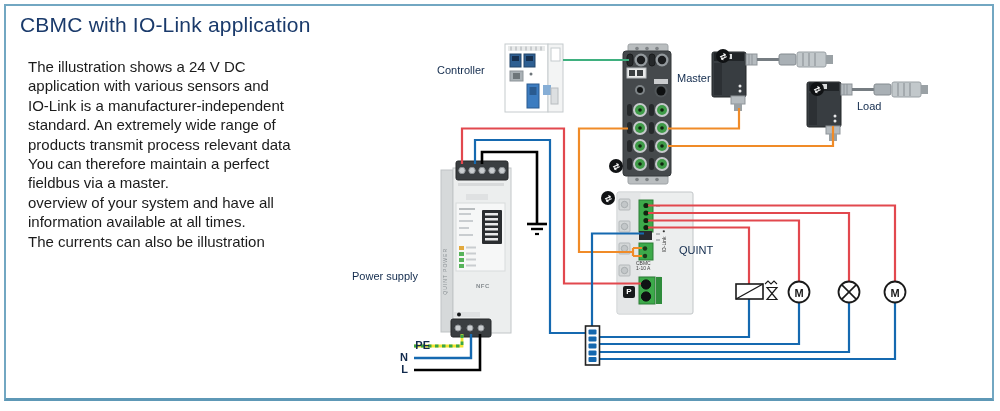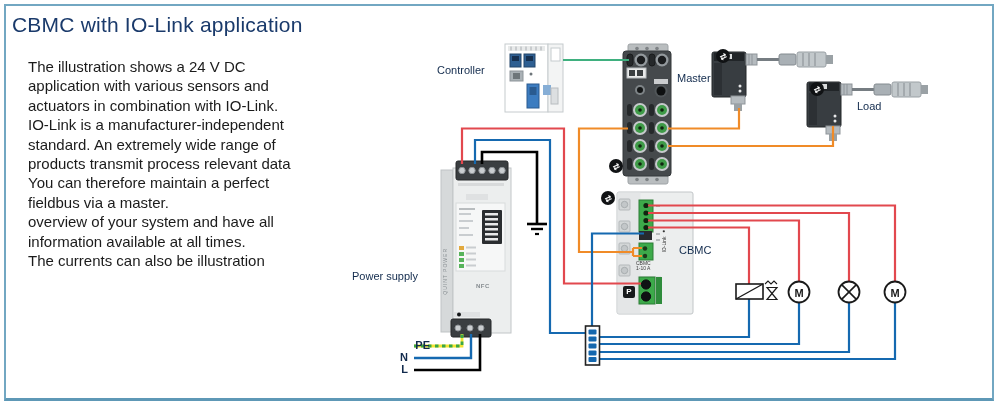--- a/index.html
+++ b/index.html
@@ -8,21 +8,21 @@
     --wire-red:#e2484e; --wire-blue:#1569b0; --wire-orange:#f08b28;
     --wire-green:#3fb07f; --pe-yellow:#f2e431; --pe-green:#3aa746;
     --dev-gray:#eceeee; --dev-border:#c2c6c8; --term-green:#3daa4a;
   }
   html,body{margin:0;padding:0;background:#fff;}
   .canvas{position:relative;width:1000px;height:411px;background:#fff;overflow:hidden;
           font-family:"Liberation Sans",sans-serif;}
   .frame{position:absolute;left:4px;top:4px;width:990px;height:397px;box-sizing:border-box;
          border:2px solid var(--frame);border-bottom:3px solid var(--frame-dark);pointer-events:none;}
   .diagram{position:absolute;left:0;top:0;}
-  .title{position:absolute;left:12px;top:13px;font-size:21px;color:var(--title);letter-spacing:.2px;}
+  .title{position:absolute;left:20px;top:13px;font-size:21px;color:var(--title);letter-spacing:.2px;}
   .intro{position:absolute;left:28px;top:57px;font-size:15px;line-height:19.4px;color:var(--body-text);white-space:nowrap;}
   .lbl{position:absolute;font-size:11px;color:var(--label);white-space:nowrap;}
   .lbl-sm{position:absolute;font-size:11px;font-weight:bold;color:var(--label);width:18px;text-align:right;}
   .micro{position:absolute;color:#444;}
   .vert{writing-mode:vertical-rl;transform:rotate(180deg);}
   .quint{left:442px;top:248px;font-size:5px;letter-spacing:1px;color:#898f93;}
   .nfc{left:476px;top:283px;font-size:6px;font-weight:bold;color:#868c90;letter-spacing:.5px;}
   .cbmc-model{left:636px;top:261px;width:16px;font-size:5px;line-height:5px;color:#3a3a3a;}
   .iolink{left:661px;top:229px;font-size:5px;color:#333;}
   .plogo{left:623px;top:286px;width:12px;height:12px;background:#17191b;color:#fff;font-size:8px;
@@ -333,36 +333,35 @@
       <circle cx="817" cy="89" r="7" fill="#101214"></circle>
       <text x="817" y="89.5" text-anchor="middle" dominant-baseline="central" font-size="8.5" font-weight="bold" fill="#fff" font-family="DejaVu Sans" transform="rotate(-25 817 89)">⇄</text>
     </g>
   </svg>
 
   <div class="title">CBMC with IO-Link application</div>
 
   <div class="intro">
     <div>The illustration shows a 24 V DC</div>
     <div>application with various sensors and</div>
-    <div>actuators in combination with IO-Link.</div>
     <div>IO-Link is a manufacturer-independent</div>
     <div>standard. An extremely wide range of</div>
     <div>products transmit process relevant data</div>
     <div>You can therefore maintain a perfect</div>
     <div>fieldbus via a master.</div>
     <div>overview of your system and have all</div>
     <div>information available at all times.</div>
     <div>The currents can also be illustration</div>
   </div>
 
   <div class="lbl" style="left:437px;top:64px;">Controller</div>
   <div class="lbl" style="left:677px;top:72px;">Master</div>
   <div class="lbl" style="left:857px;top:100px;">Load</div>
   <div class="lbl" style="left:352px;top:270px;">Power supply</div>
-  <div class="lbl" style="left:679px;top:244px;">CBMC</div>
+  <div class="lbl" style="left:679px;top:244px;">QUINT</div>
 
   <div class="lbl-sm" style="left:412px;top:339px;">PE</div>
   <div class="lbl-sm" style="left:390px;top:351px;">N</div>
   <div class="lbl-sm" style="left:390px;top:363px;">L</div>
 
   <div class="micro vert quint">QUINT POWER</div>
   <div class="micro nfc" style="position:absolute;">NFC</div>
   <div class="micro cbmc-model" style="position:absolute;">CBMC 1-10 A</div>
   <div class="micro vert iolink">IO-Link ●</div>
   <div class="plogo">P</div>

